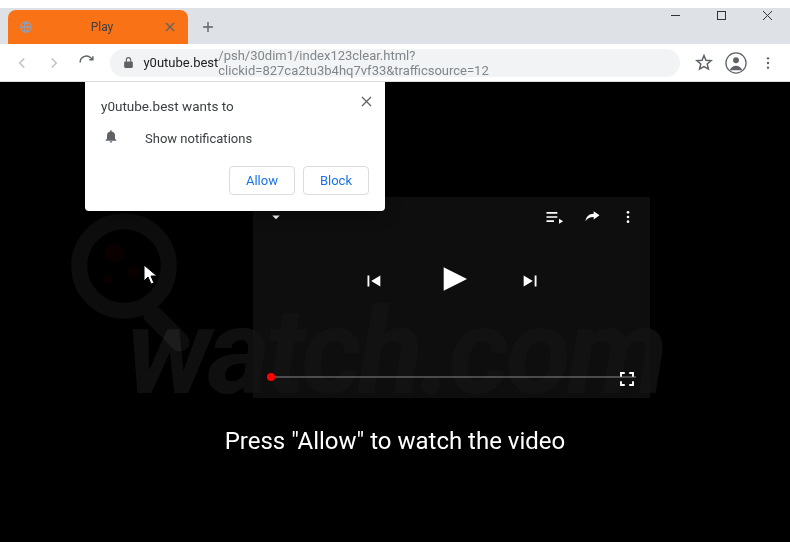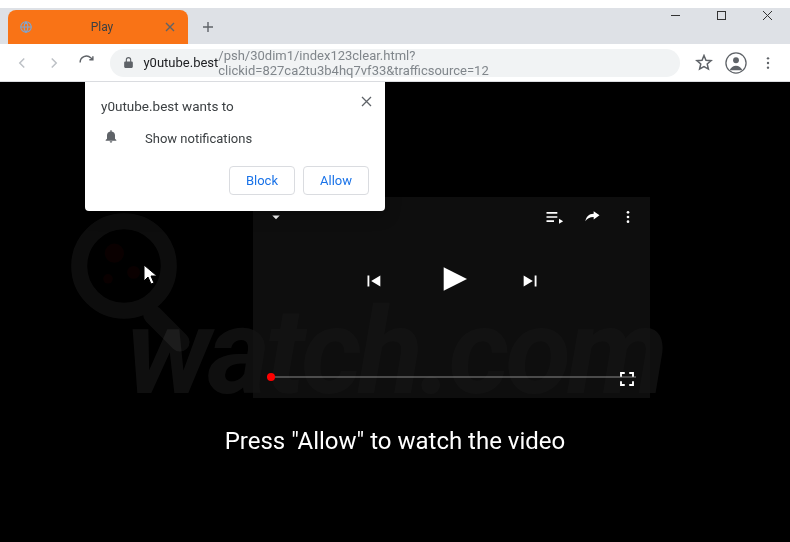--- a/index.html
+++ b/index.html
@@ -169,22 +169,22 @@
         </svg>
     </div>
     <div class="perm-title">y0utube.best wants to</div>
     <div class="perm-row">
       <span><svg width="16" height="16" viewBox="0 0 24 24" fill="#5f6368">
             <path d="M12 22a2 2 0 002-2h-4a2 2 0 002 2zm6-6V11a6 6 0 00-5-5.9V4a1 1 0 10-2 0v1.1A6 6 0 006 11v5l-2 2v1h16v-1l-2-2z"></path>
           </svg></span>
       <span class="perm-row-label">Show notifications</span>
     </div>
     <div class="perm-buttons">
+      <button class="perm-btn">Allow</button>
       <button class="perm-btn">Block</button>
-      <button class="perm-btn">Allow</button>
     </div>
   </div>
 
   <div class="cursor">
     <svg width="16" height="22" viewBox="0 0 16 22">
         <path d="M1 1l0 16 4-4 3 7 3-1-3-7 6 0z" fill="#fff" stroke="#000" stroke-width="1"></path>
       </svg>
   </div>
 
   <div class="player">

